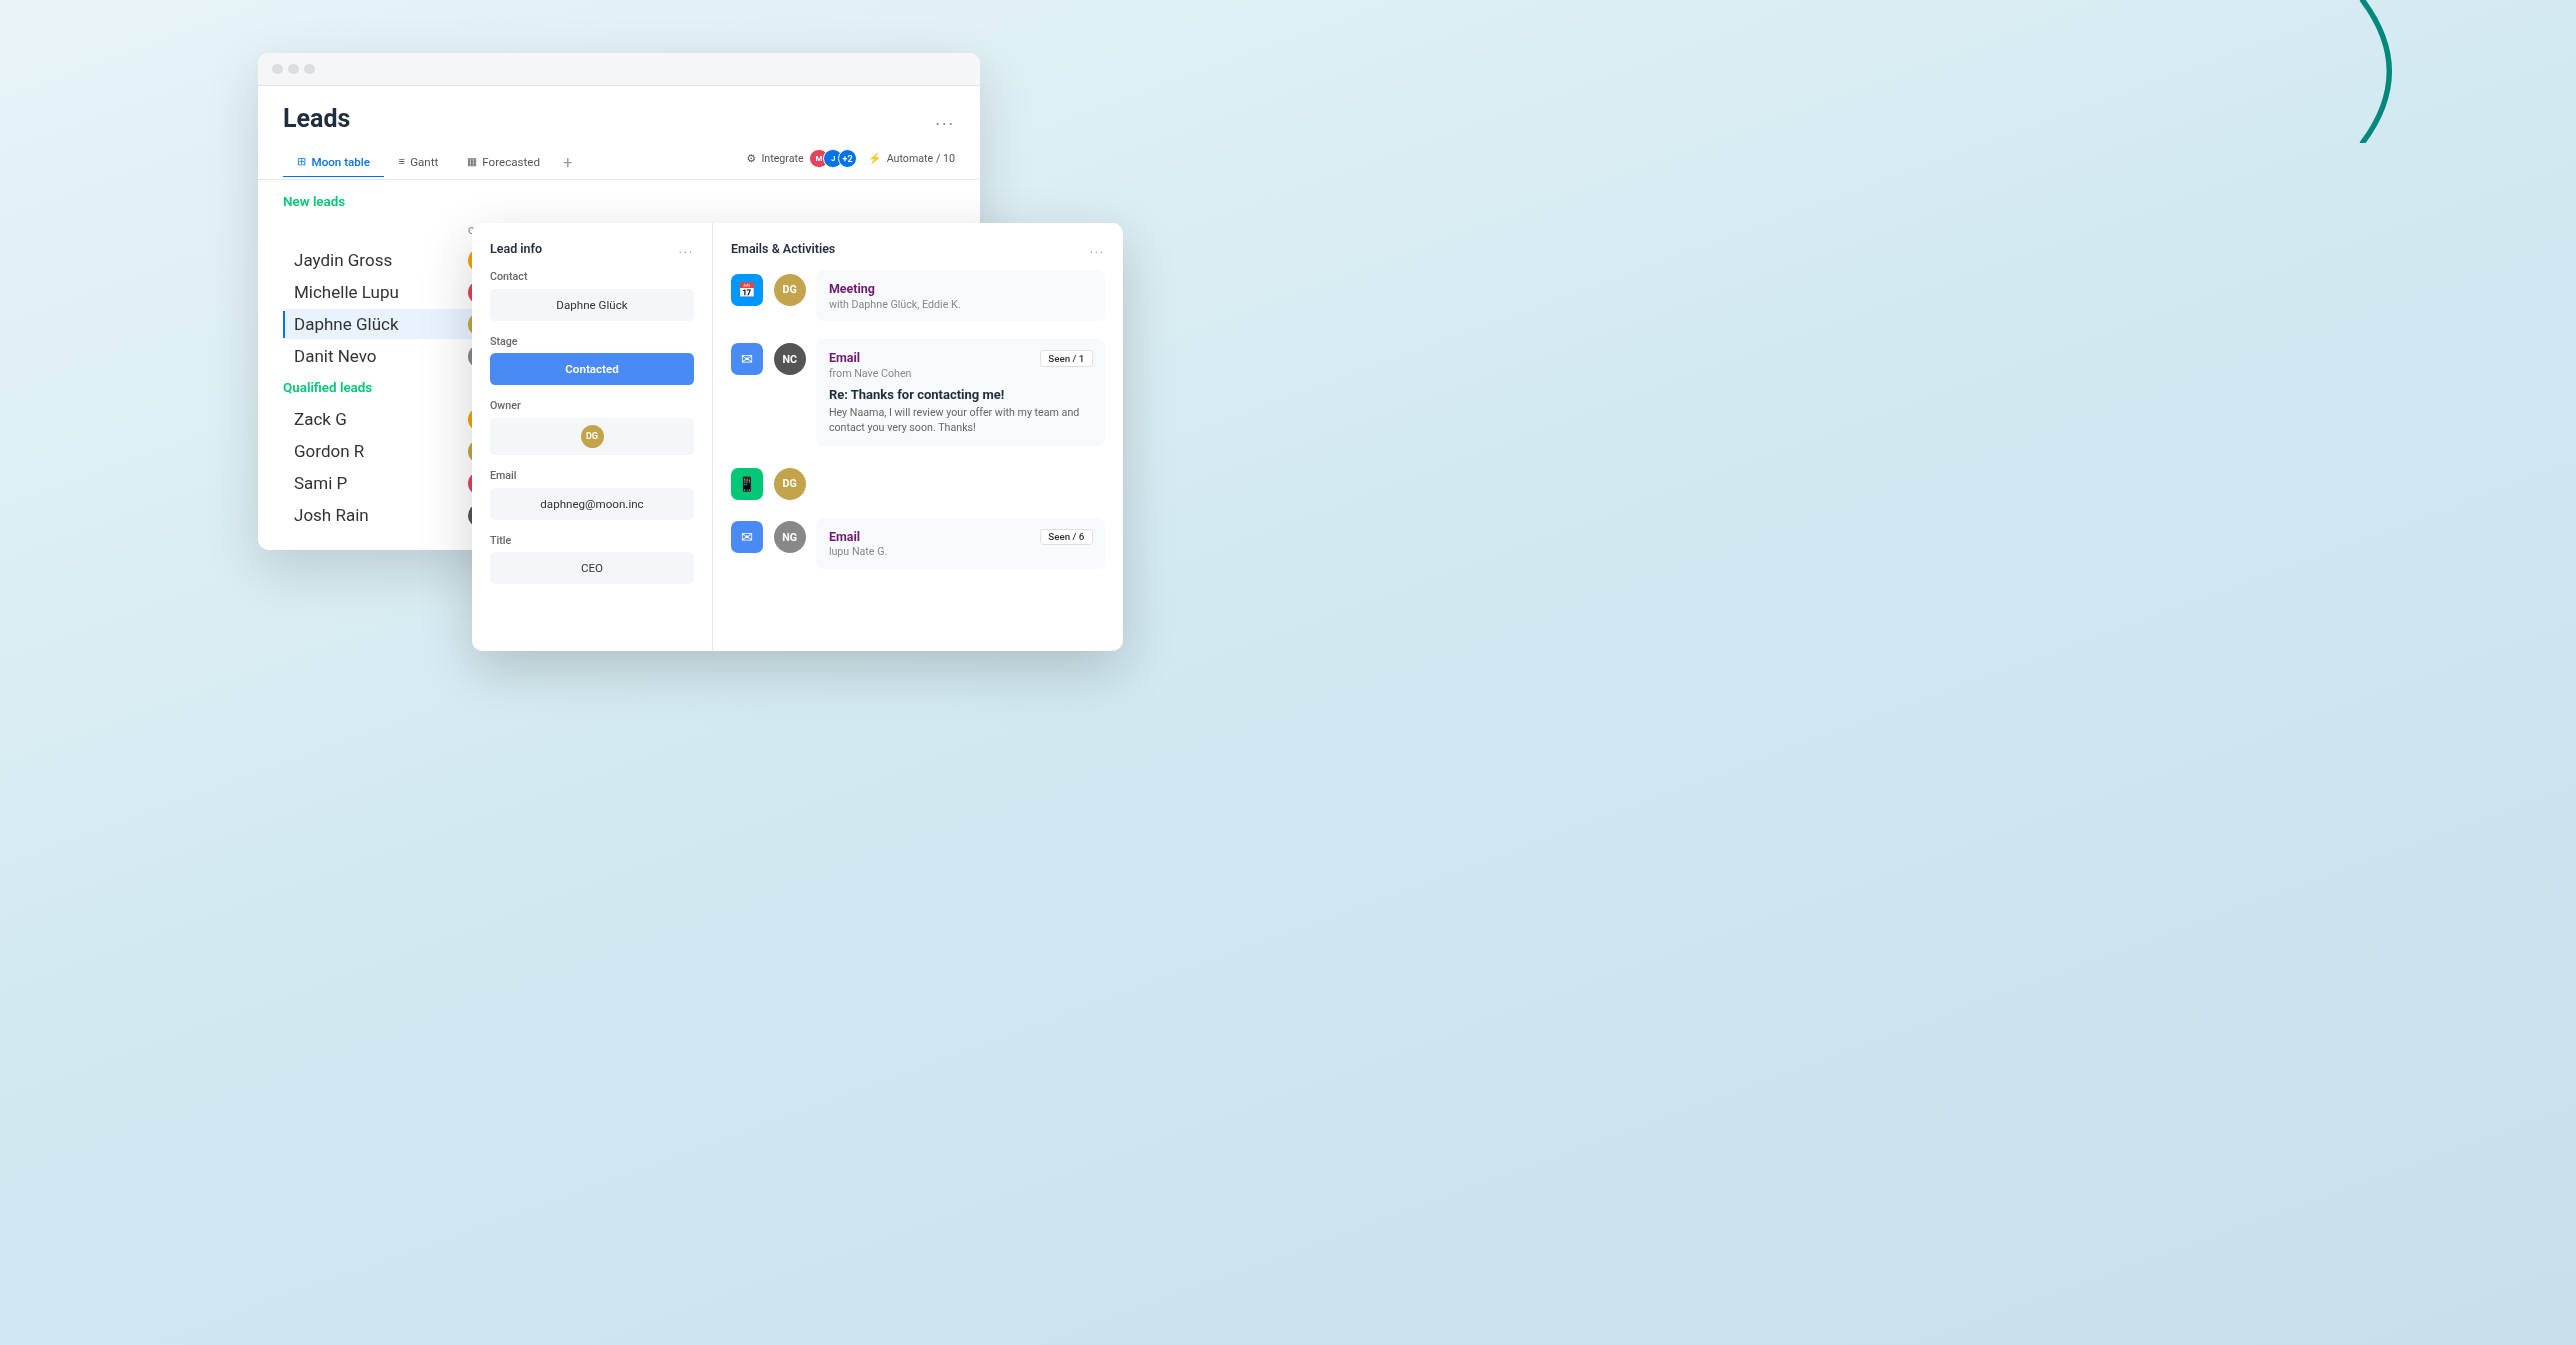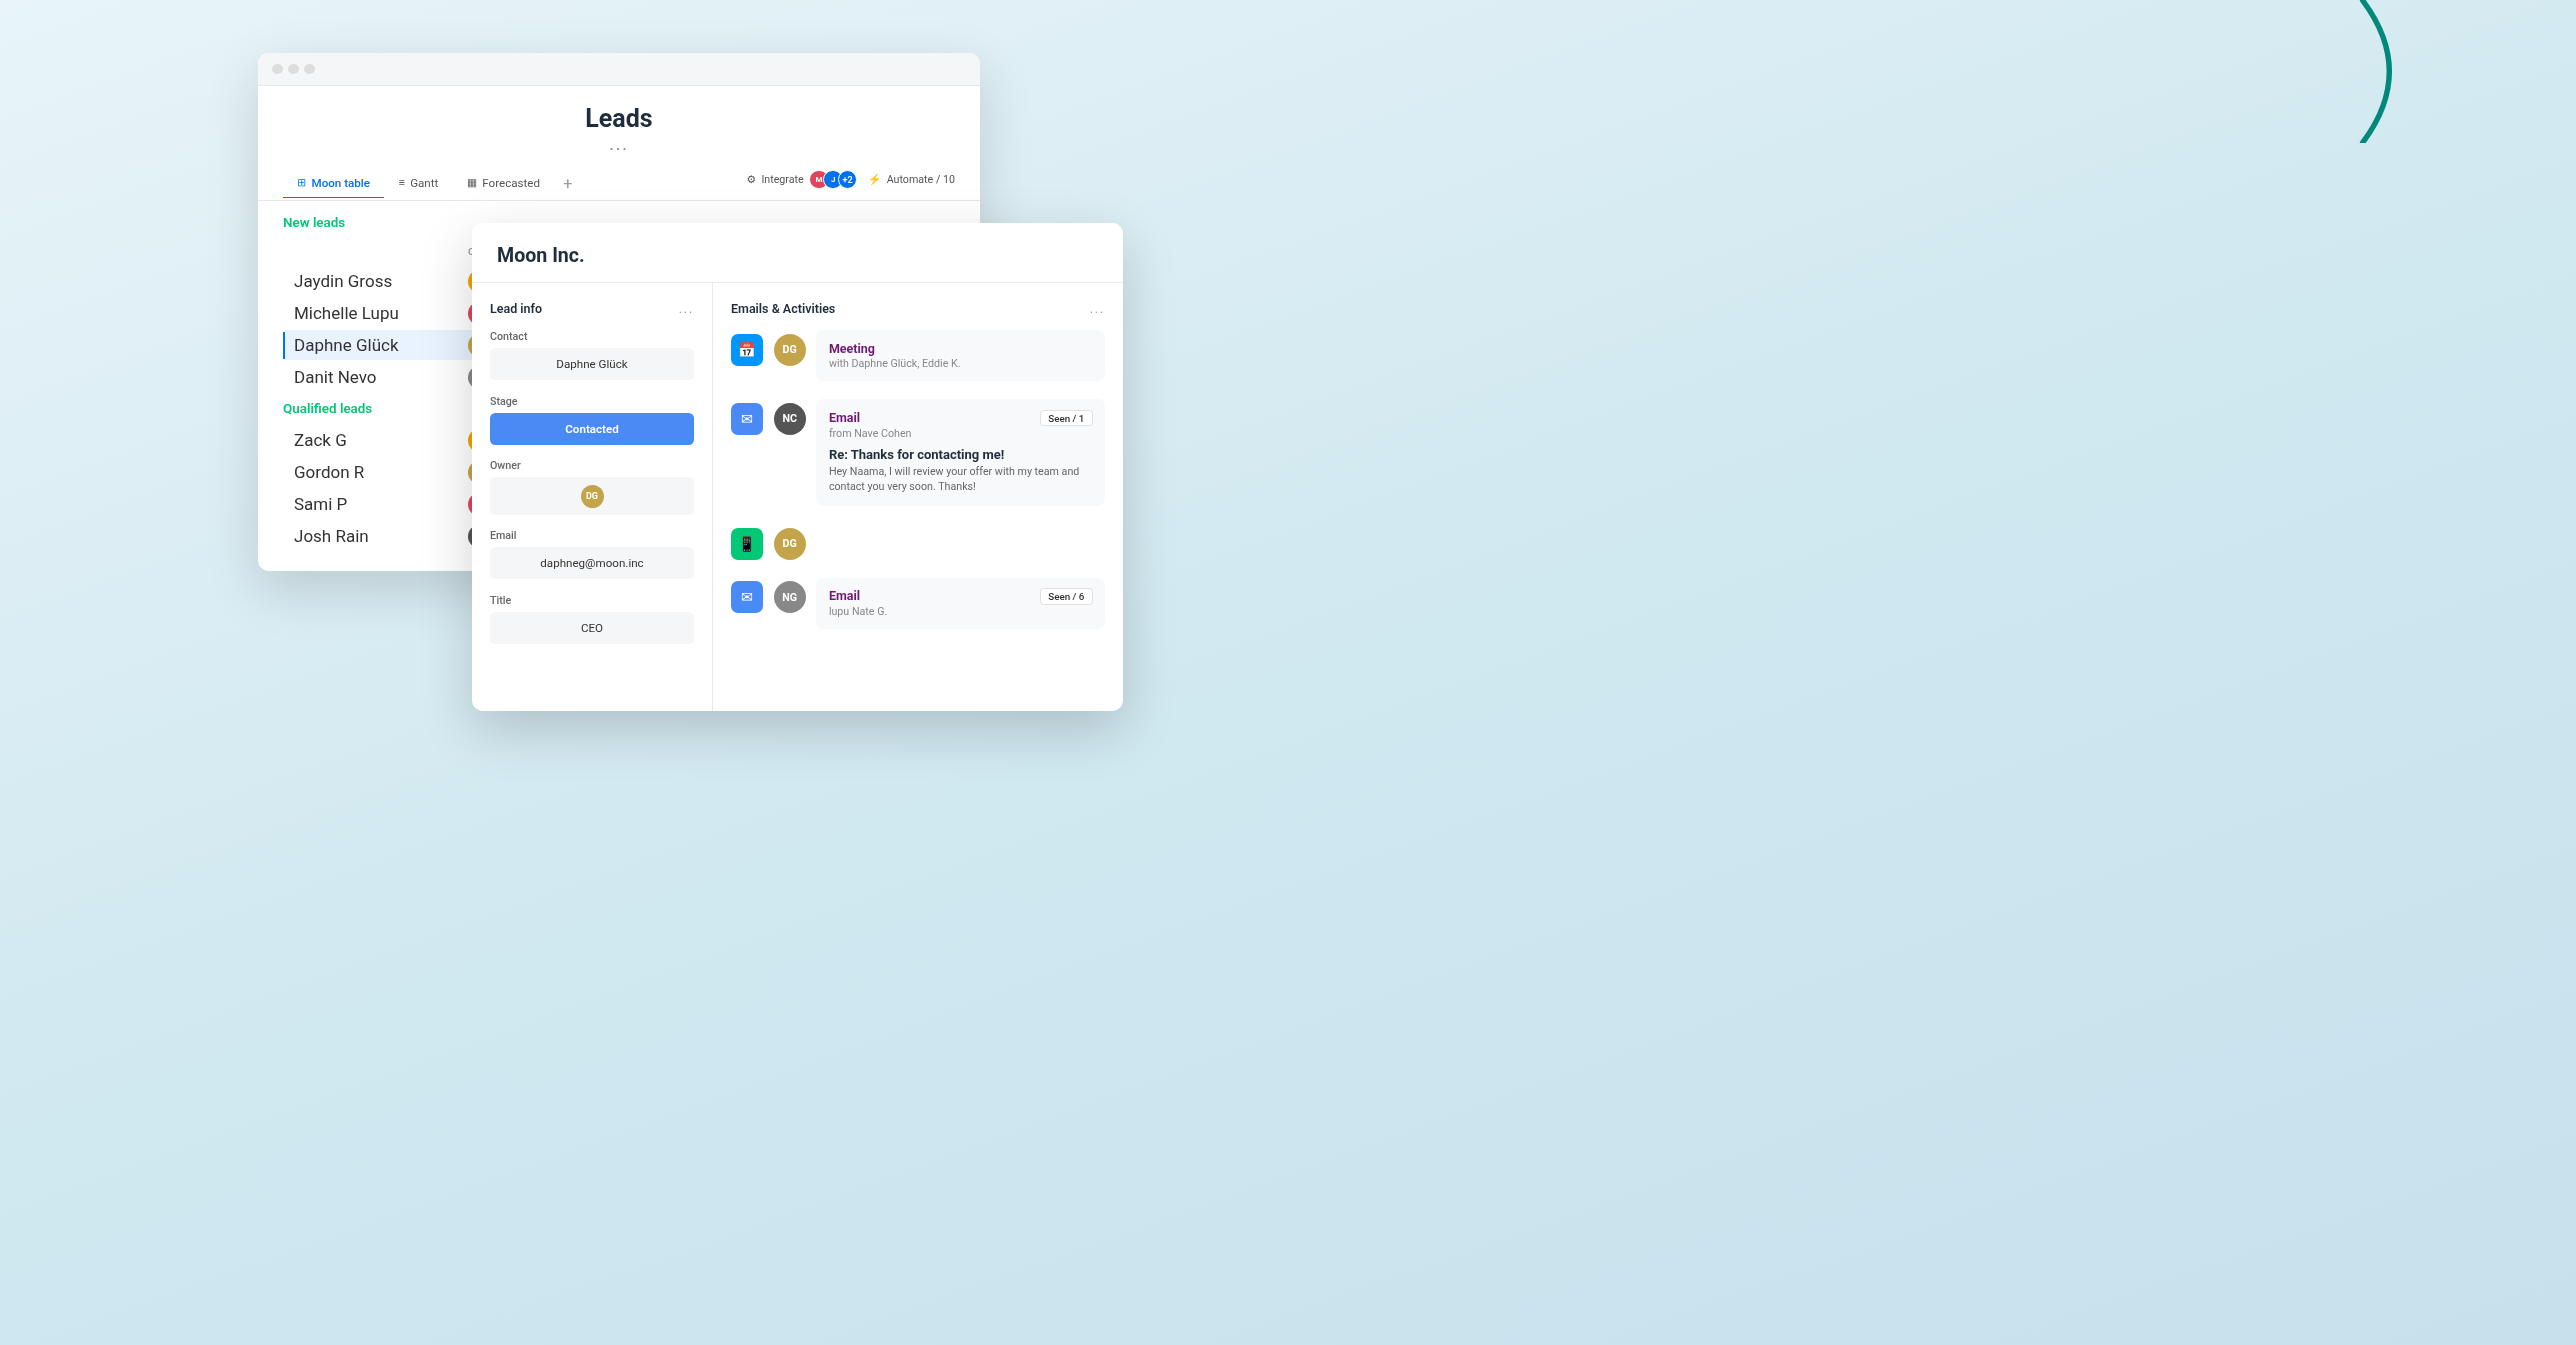--- a/index.html
+++ b/index.html
@@ -52,21 +52,20 @@
     .app-header {
       padding: 18px 25px 0;
       border-bottom: 0.9px solid #e5e7ea;
     }
 
     .app-title-row {
       display: flex;
       align-items: center;
       justify-content: space-between;
       margin-bottom: 12.5px;
-      flex-direction: column;
     }
 
     .app-title {
       font-size: 25px;
       font-weight: 700;
       color: #1f2d3d;
     }
 
     .more-btn {
       font-size: 18px;
@@ -650,23 +649,20 @@
         </div>
       <div class="td"></div>
       <div class="td"></div>
       <div class="td"></div>
       <div class="td"></div>
     </div>
   </div>
 </div>
 
 <div class="detail-panel">
-  <div class="detail-header">
-    <h2 class="detail-title">Moon Inc.</h2>
-  </div>
 
   <div class="detail-body">
 
     <div class="lead-info-panel">
       <div class="panel-section-header">
         <span class="panel-section-title">Lead info</span>
         <span class="panel-more">...</span>
       </div>
 
       <div class="field-group">

